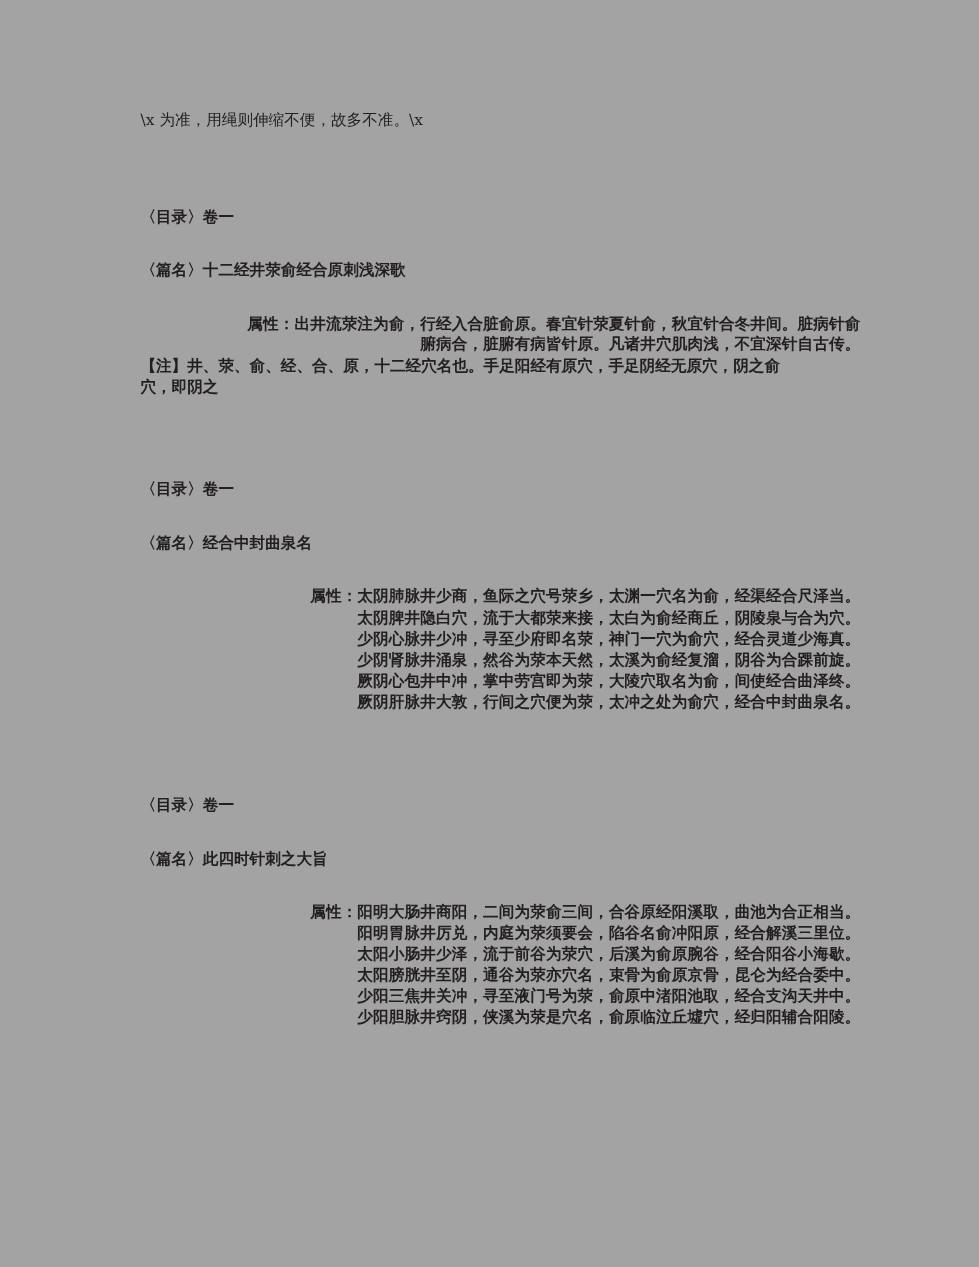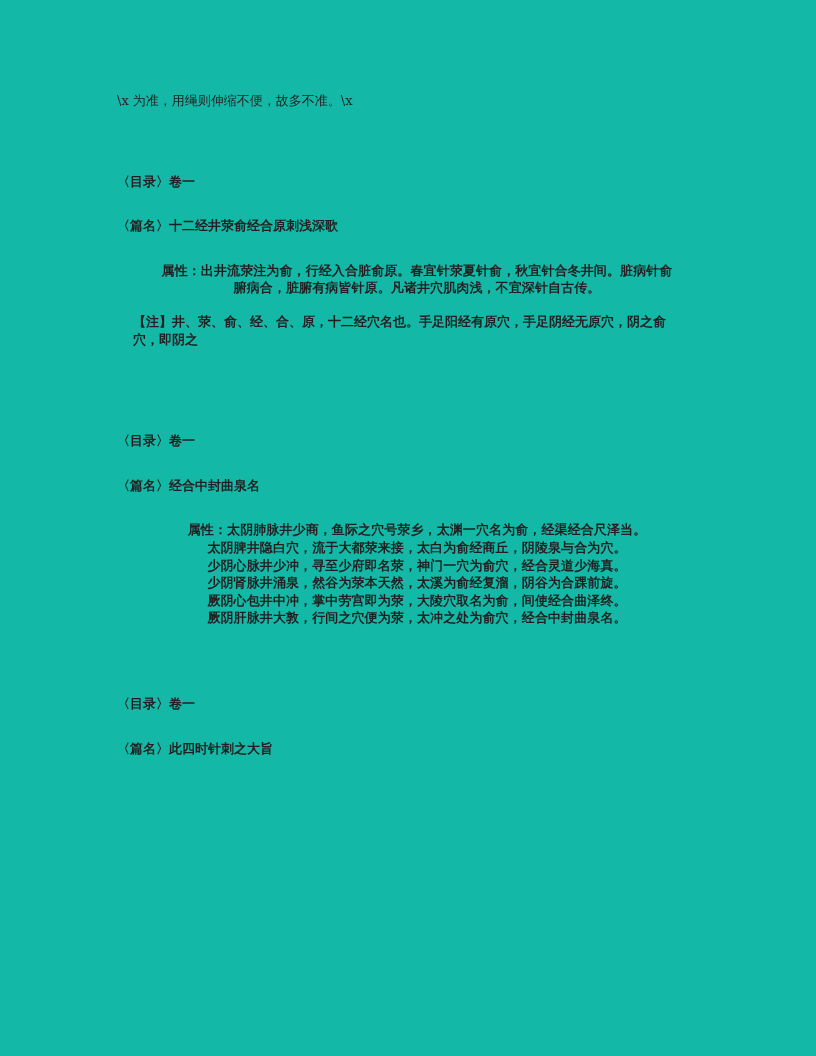--- a/index.html
+++ b/index.html
@@ -13,40 +13,40 @@
     height: 1056px;
     font-family: "DejaVu Serif", "Liberation Serif", serif;
     color: #231f20;
     -webkit-font-smoothing: antialiased;
   }
 
   .page {
     position: relative;
     width: 816px;
     height: 1056px;
-    background: #14b8a6;
+    background: #a3a3a3;
     box-sizing: border-box;
     overflow: hidden;
   }
 
   .content {
     position: absolute;
     left: 117px;
     top: 92px;
     width: 600px;
   }
 
   
   .para {
     font-size: 13px;
     line-height: 17.6px;
     letter-spacing: 0.1px;
     white-space: pre-wrap;
     word-break: break-all;
-    text-align: center;
+    text-align: right;
     margin: 0;
   }
 
   .intro-line {
     font-size: 13px;
     line-height: 17.6px;
     margin: 0;
     white-space: pre-wrap;
   }
 
@@ -63,21 +63,21 @@
     white-space: pre;
   }
 
   
   .note-line {
     font-family: "DejaVu Sans", "Liberation Sans", sans-serif;
     font-size: 13px;
     line-height: 17.6px;
     white-space: pre-wrap;
     word-break: break-all;
-    margin: 16px;
+    margin: 0;
   }
 
   .section { margin: 0; padding: 0; font-weight: bold; }
 </style>
 </head>
 <body>
 
 <div class="page">
   <div class="content">
 
@@ -125,16 +125,22 @@
 
     <div class="section">
       <p class="catalog-line">〈目录〉卷一</p>
 
       <div class="gap-md"></div>
 
       <p class="title-line">〈篇名〉此四时针刺之大旨</p>
 
       <div class="gap-md"></div>
 
+      <p class="para">属性：阳明大肠井商阳，二间为荥俞三间，合谷原经阳溪取，曲池为合正相当。
+阳明胃脉井厉兑，内庭为荥须要会，陷谷名俞冲阳原，经合解溪三里位。
+太阳小肠井少泽，流于前谷为荥穴，后溪为俞原腕谷，经合阳谷小海歇。
+太阳膀胱井至阴，通谷为荥亦穴名，束骨为俞原京骨，昆仑为经合委中。
+少阳三焦井关冲，寻至液门号为荥，俞原中渚阳池取，经合支沟天井中。
+少阳胆脉井窍阴，侠溪为荥是穴名，俞原临泣丘墟穴，经归阳辅合阳陵。</p>
     </div>
 
   </div>
 </div>
 
 </body></html>

